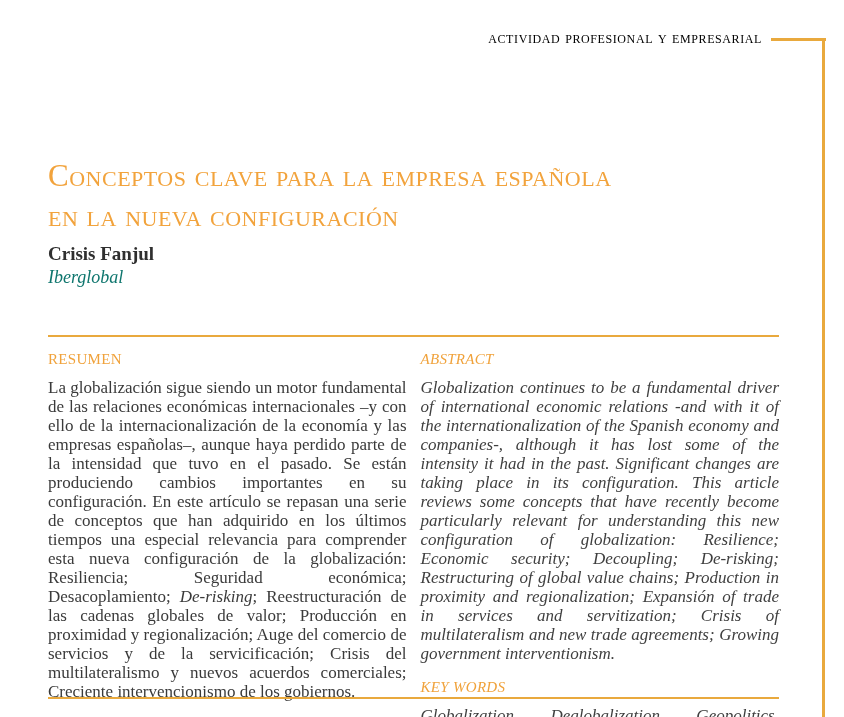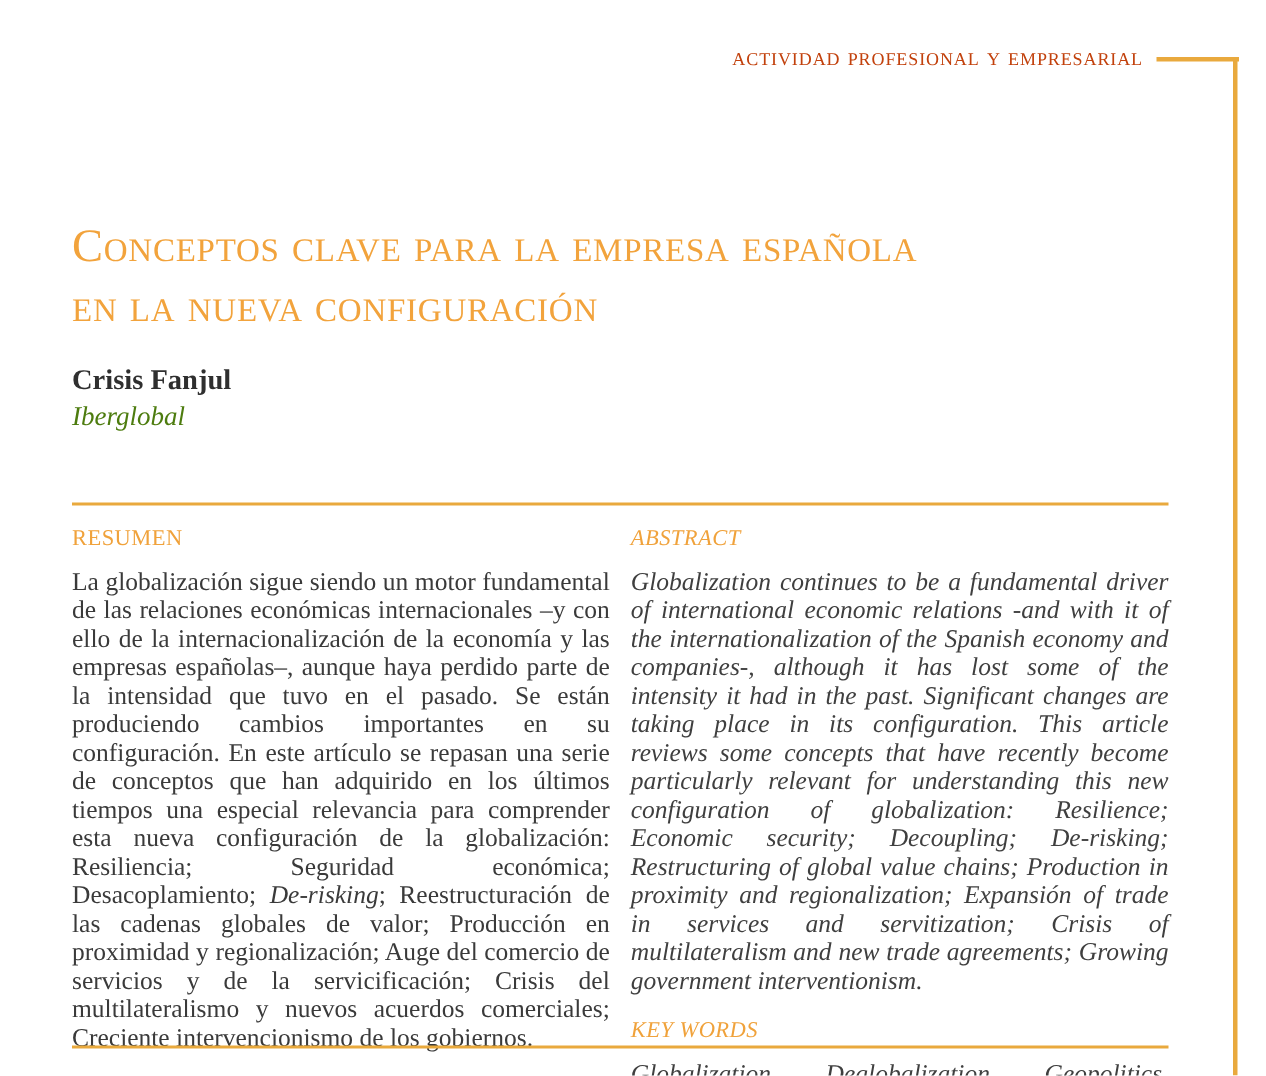--- a/index.html
+++ b/index.html
@@ -13,63 +13,63 @@
   }
   .page { position: absolute; inset: 0; background: #fff; }
 
   
   .section-header {
     position: absolute;
     top: 28px;
     right: 82px;
     font-size: 17px;
     letter-spacing: 0.6px;
-    color: #c2410c;
+    color: #000000;
     font-variant: small-caps;
     text-transform: lowercase;
   }
   
   .corner-h {
     position: absolute;
     top: 38px; left: 771px;
     width: 55px; height: 3px;
     background: #e9a93d;
   }
   .corner-v {
     position: absolute;
     top: 38px; left: 822px;
     width: 3px; height: 679px;
     background: #e9a93d;
   }
 
   
   .title {
     position: absolute;
-    top: 144px; left: 48px; width: 720px;
+    top: 156px; left: 48px; width: 720px;
     font-size: 31px;
     line-height: 40px;
     font-weight: normal;
     color: #f2a33c;
     font-variant: small-caps;
     letter-spacing: 0.5px;
   }
 
   .author {
     position: absolute;
     top: 243px; left: 48px;
     font-size: 19px;
     font-weight: bold;
     color: #2f2f2f;
   }
   .affiliation {
     position: absolute;
     top: 267px; left: 48px;
     font-size: 18px;
     font-style: italic;
-    color: #4d7c0f;
+    color: #0f766e;
   }
 
   .rule {
     position: absolute;
     left: 48px; width: 731px; height: 2px;
     border: 0;
     background: #e9a93d;
   }
   .rule-top { top: 335px; }
   .rule-bottom { top: 697px; }

